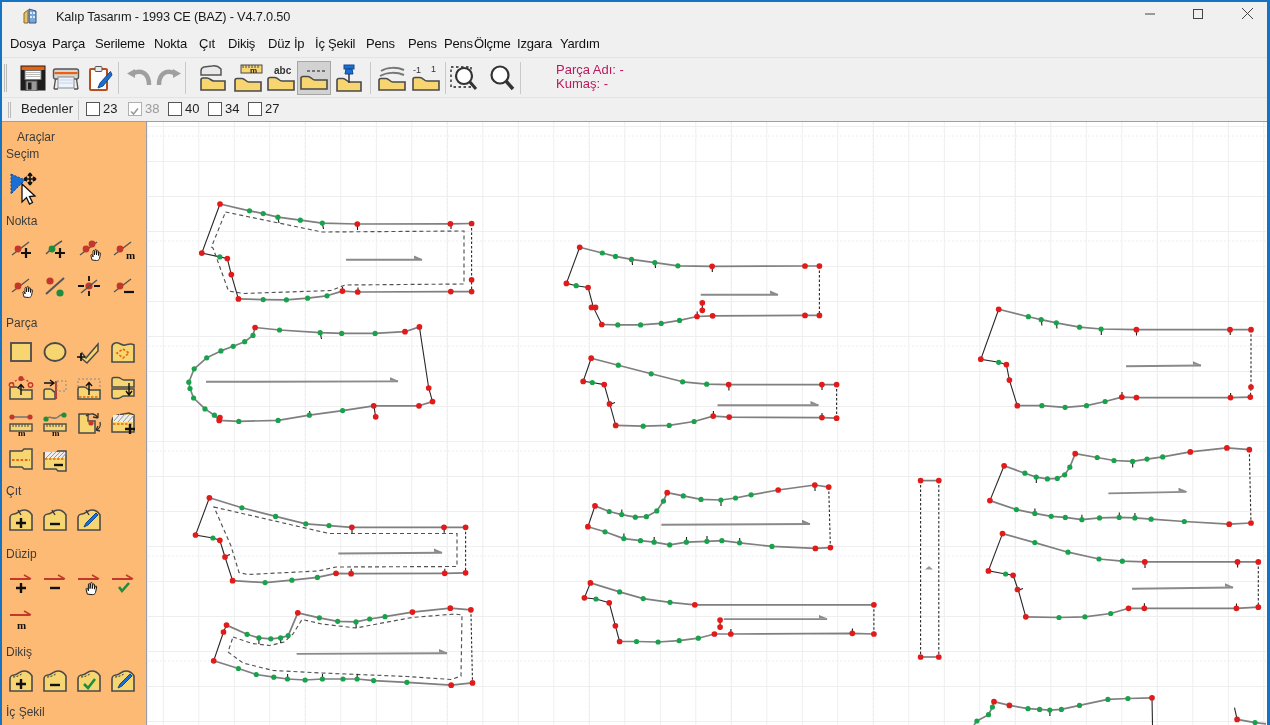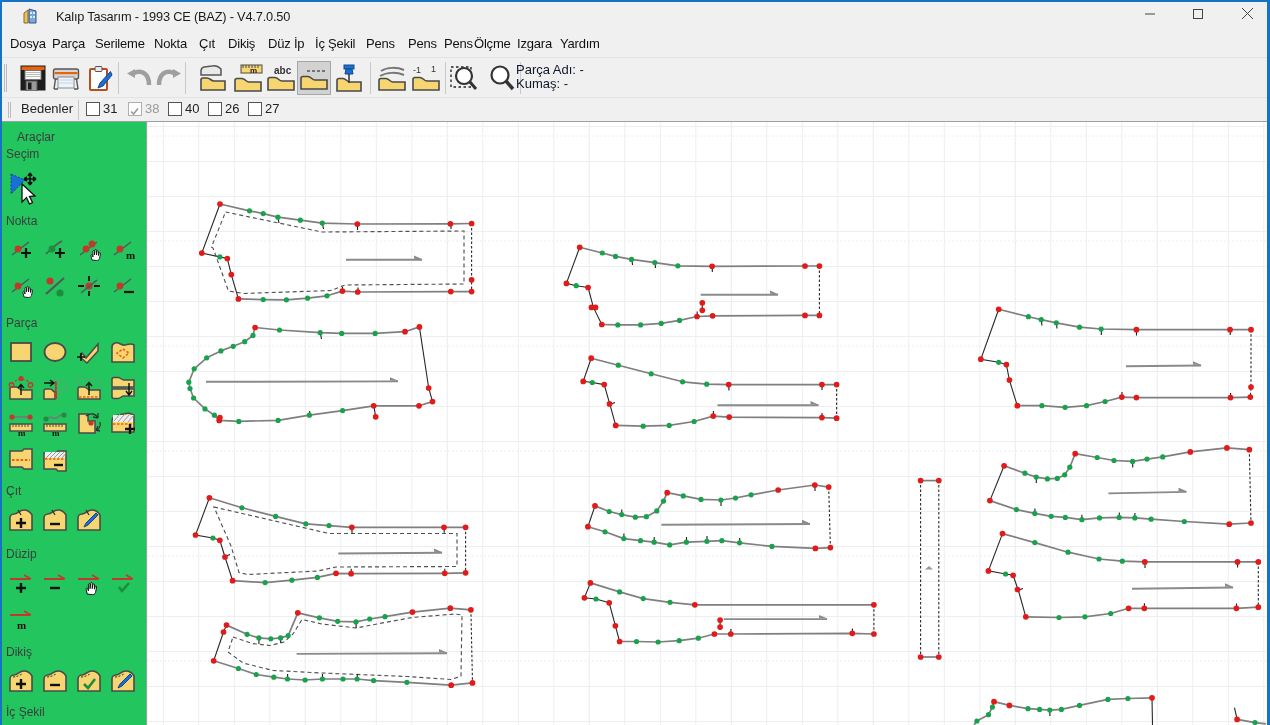--- a/index.html
+++ b/index.html
@@ -8,21 +8,21 @@
 #titlebar .t {position:absolute;left:56px;top:9px;font-size:12.8px;letter-spacing:-0.2px;color:#1b1b1b}
 .winbtn {position:absolute;top:0;width:46px;height:30px;color:#444;text-align:center;line-height:30px}
 #menubar {position:absolute;left:0;top:30px;width:100%;height:27px}
 #menubar span {position:absolute;top:6px;font-size:13px;color:#111;letter-spacing:-0.2px}
 #toolbar {position:absolute;left:0;top:57px;width:100%;height:40px;border-top:1px solid #e3e3e3}
 .ti {position:absolute;top:3px;width:34px;height:34px;display:flex;align-items:center;justify-content:center}
 .tsep {position:absolute;top:4px;width:1px;height:32px;background:#c9c9c9}
 .grip {position:absolute;top:6px;width:3px;height:28px;border-left:1px solid #bbb;border-right:1px solid #bbb}
 #sizesbar {position:absolute;left:0;top:97px;width:100%;height:25px;border-top:1px solid #e3e3e3;border-bottom:1px solid #9aa0a6}
 .cb {position:absolute;top:4px;width:14px;height:14px;background:#fff;border:1px solid #555}
-#leftpanel {position:absolute;left:0;top:122px;width:147px;height:603px;background:#22c55e;border-right:1px solid #9aa0a6}
+#leftpanel {position:absolute;left:0;top:122px;width:147px;height:603px;background:#fdba74;border-right:1px solid #9aa0a6}
 #canvas {position:absolute;left:148px;top:122px}
 .og {fill:none;stroke:#7f7f7f;stroke-width:1.7;stroke-linejoin:round}
 .ob {fill:none;stroke:#282828;stroke-width:1.1}
 .od {fill:none;stroke:#282828;stroke-width:1.1;stroke-dasharray:2.5,2}
 .seam {fill:none;stroke:#525252;stroke-width:1.15;stroke-dasharray:4,3}
 .arr {fill:none;stroke:#8a8a8a;stroke-width:1.9}
 .tick {fill:none;stroke:#1c1c1c;stroke-width:1.1}
 </style></head>
 <body>
 <div id="win">
@@ -160,36 +160,36 @@
           <path d="M21,19 L27,26" stroke="#333" stroke-width="3"></path>
         </svg>
       </div>
       <div class="ti" style="left:485px;">
         <svg width="28" height="30" viewBox="0 0 28 30">
           <circle cx="12" cy="12" r="8.5" fill="#fff" stroke="#333" stroke-width="2.2"></circle>
           <path d="M18,18 L25,26" stroke="#333" stroke-width="3.5"></path>
         </svg>
       </div>
       <div class="tsep" style="left:520px"></div>
-      <div style="position:absolute;left:516px;top:5px;font-size:13px;color:#0f172a;line-height:14px">Parça Adı: -<br>Kumaş: -</div>
+      <div style="position:absolute;left:556px;top:5px;font-size:13px;color:#be185d;line-height:14px">Parça Adı: -<br>Kumaş: -</div>
     </div>
   <div id="sizesbar">
       <div class="grip" style="left:8px;top:4px;height:16px"></div>
       <span style="position:absolute;left:21px;top:3px;font-size:13px;color:#222">Bedenler</span>
       <div class="tsep" style="left:78px;top:2px;height:20px"></div>
       <span class="cb" style="left:86px"></span>
-      <span style="position:absolute;left:103px;top:3px;font-size:13px;color:#222">31</span>
+      <span style="position:absolute;left:103px;top:3px;font-size:13px;color:#222">23</span>
       <span class="cb" style="left:128px;border-color:#b0b0b0"><svg width="11" height="11" viewBox="0 0 11 11">
           <path d="M2,5.5 L4.5,8 L9,2.5" stroke="#9a9a9a" stroke-width="1.6" fill="none"></path>
         </svg></span>
       <span style="position:absolute;left:145px;top:3px;font-size:13px;color:#9a9a9a">38</span>
       <span class="cb" style="left:168px"></span>
       <span style="position:absolute;left:185px;top:3px;font-size:13px;color:#222">40</span>
       <span class="cb" style="left:208px"></span>
-      <span style="position:absolute;left:225px;top:3px;font-size:13px;color:#222">26</span>
+      <span style="position:absolute;left:225px;top:3px;font-size:13px;color:#222">34</span>
       <span class="cb" style="left:248px"></span>
       <span style="position:absolute;left:265px;top:3px;font-size:13px;color:#222">27</span>
     </div>
   <div id="leftpanel">
       <div style="position:absolute;left:17px;top:8px;font-size:12px;color:#3c3c3c">Araçlar</div>
       <div style="position:absolute;left:6px;top:25px;font-size:12px;color:#3c3c3c">Seçim</div>
       <div style="position:absolute;left:8px;top:48px"><svg width="34" height="36" viewBox="0 0 34 36">
 <path d="M3,4 L3,24 L17,10 Z" fill="#1a6fd4" stroke="#10498e" stroke-dasharray="2,1.5"></path>
 <path d="M22,3 L22,15 M16,9 L28,9 M22,3 L20,6 M22,3 L24,6 M22,15 L20,12 M22,15 L24,12 M16,9 L19,7 M16,9 L19,11 M28,9 L25,7 M28,9 L25,11" stroke="#111" stroke-width="1.6"></path>
 <path d="M14,14 L14,32 L18.5,27.5 L21.5,34 L24.5,32.5 L21.5,26.5 L27,26 Z" fill="#fff" stroke="#111" stroke-width="1.3"></path>

